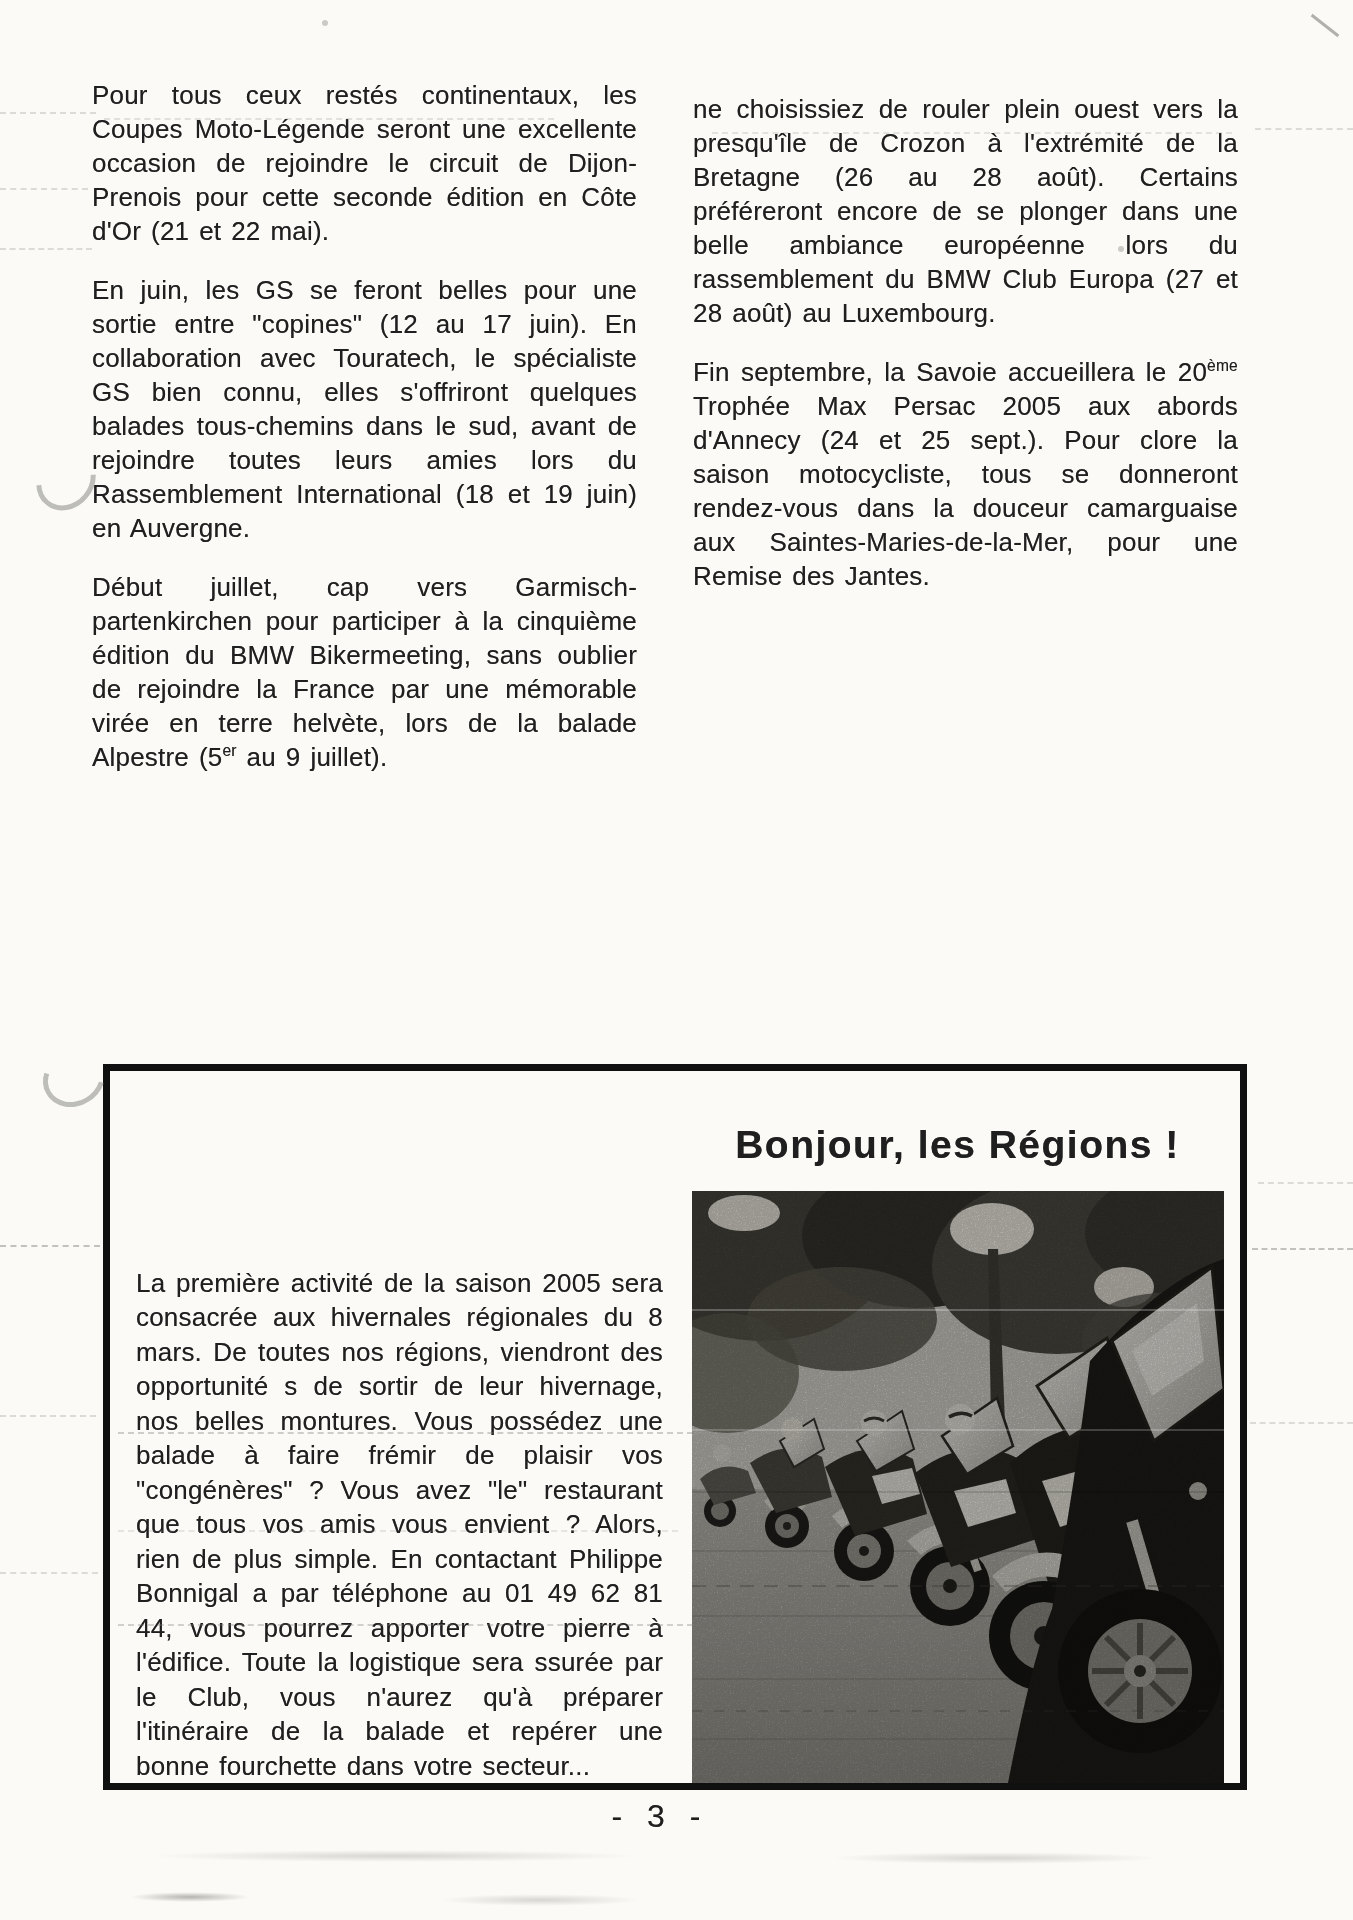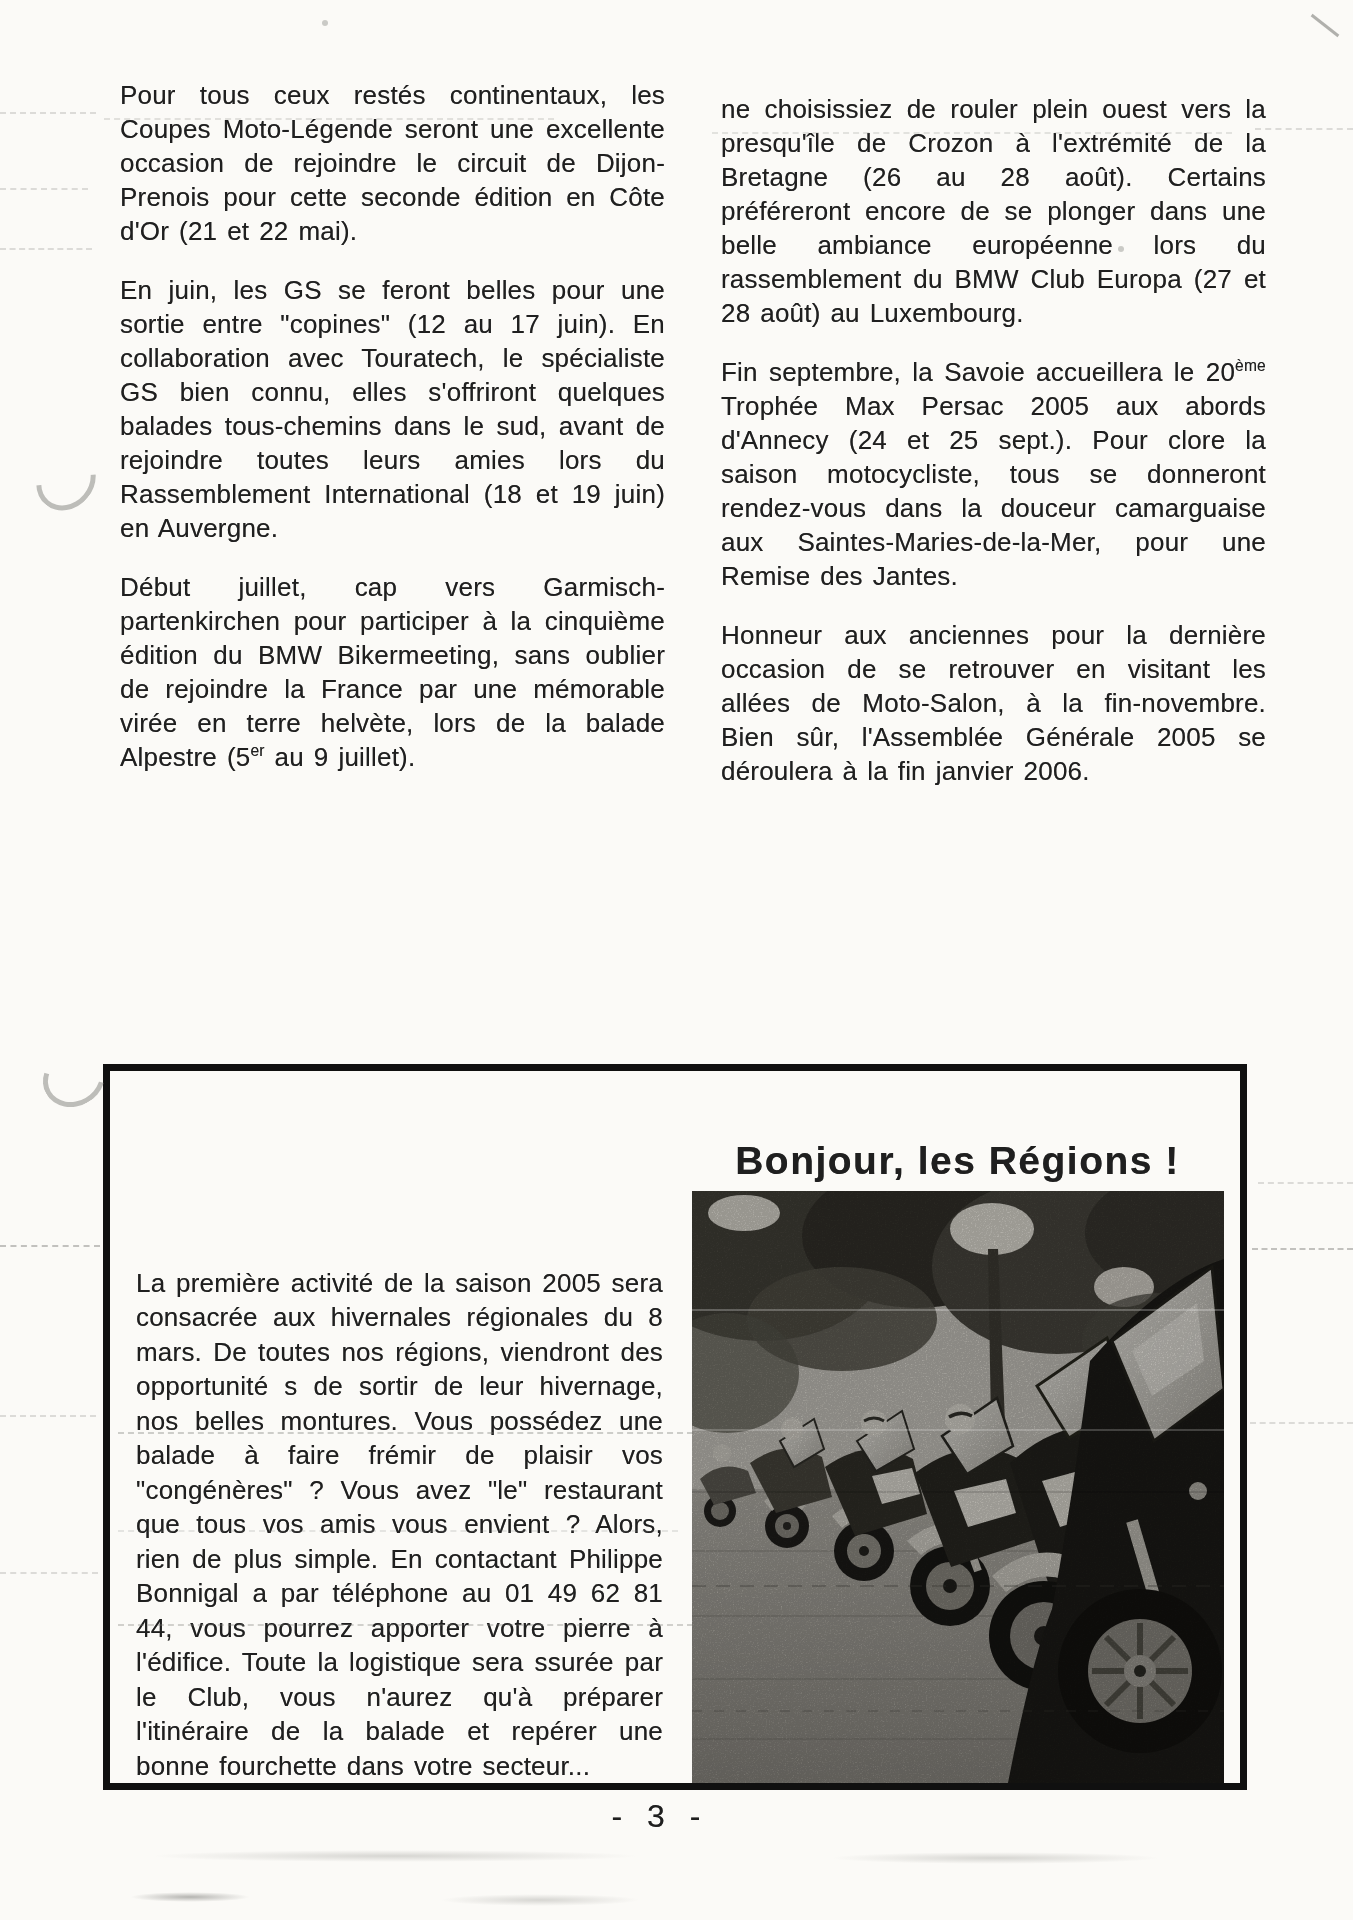--- a/index.html
+++ b/index.html
@@ -10,21 +10,21 @@
   .page{
     position:relative;
     width:1353px;height:1920px;
     background:var(--paper);
     font-family:"Liberation Sans", sans-serif;
     color:var(--ink);
     overflow:hidden;
   }
   
   .columns{
-    position:absolute;left:120px;top:78px;width:1146px;
+    position:absolute;left:92px;top:78px;width:1146px;
     display:flex;gap:56px;
   }
   .col{
     width:547px;
     font-size:26px;line-height:34px;
     text-align:justify;
     letter-spacing:.2px;word-spacing:2.5px;
     text-shadow:0 0 .5px rgba(25,25,25,.55);
   }
   .col.right{padding-top:14px;}
@@ -46,21 +46,21 @@
     text-align:justify;
     letter-spacing:.2px;word-spacing:2.5px;
     text-shadow:0 0 .5px rgba(25,25,25,.55);
   }
   .box-text p{margin:0;}
   .box-right{
     flex:1;display:flex;flex-direction:column;align-items:center;
     padding-top:26px;
   }
   .box-heading{
-    margin:0 0 8px 0;
+    margin:0 0 24px 0;
     font-size:39px;font-weight:bold;letter-spacing:1.5px;
     text-shadow:0 0 .6px rgba(15,15,15,.6);
     white-space:nowrap;
   }
   .photo{width:532px;height:592px;display:block;}
   
   .page-number{
     position:absolute;top:1798px;left:540px;width:240px;
     text-align:center;
     font-size:32px;letter-spacing:8px;
@@ -94,21 +94,20 @@
 
   <div class="columns">
     <div class="col left">
       <p>Pour tous ceux restés continentaux, les Coupes Moto-Légende seront une excellente occasion de rejoindre le circuit de Dijon-Prenois pour cette seconde édition en Côte d'Or (21 et 22 mai).</p>
       <p>En juin, les GS se feront belles pour une sortie entre "copines" (12 au 17 juin). En collaboration avec Touratech, le spécialiste GS bien connu, elles s'offriront quelques balades tous-chemins dans le sud, avant de rejoindre toutes leurs amies lors du Rassemblement International (18 et 19 juin) en Auvergne.</p>
       <p><span>Début juillet, cap vers Garmisch-partenkirchen pour participer à la cinquième édition du BMW Bikermeeting, sans oublier de rejoindre la France par une mémorable virée en terre helvète, lors de la balade Alpestre (5</span><sup>er</sup><span> au 9 juillet).</span></p>
     </div>
     <div class="col right">
       <p>ne choisissiez de rouler plein ouest vers la presqu'île de Crozon à l'extrémité de la Bretagne (26 au 28 août). Certains préféreront encore de se plonger dans une belle ambiance européenne lors du rassemblement du BMW Club Europa (27 et 28 août) au Luxembourg.</p>
       <p><span>Fin septembre, la Savoie accueillera le 20</span><sup>ème</sup><span> Trophée Max Persac 2005 aux abords d'Annecy (24 et 25 sept.). Pour clore la saison motocycliste, tous se donneront rendez-vous dans la douceur camarguaise aux Saintes-Maries-de-la-Mer, pour une Remise des Jantes.</span></p>
-      <p>Honneur aux anciennes pour la dernière occasion de se retrouver en visitant les allées de Moto-Salon, à la fin-novembre. Bien sûr, l'Assemblée Générale 2005 se déroulera à la fin janvier 2006.</p>
     </div>
   </div>
 
   <div class="feature-box">
     <div class="box-text">
       <p>La première activité de la saison 2005 sera consacrée aux hivernales régionales du 8 mars. De toutes nos régions, viendront des opportunité s de sortir de leur hivernage, nos belles montures.  Vous possédez une balade à faire frémir de plaisir vos "congénères" ?  Vous avez "le" restaurant que tous vos amis vous envient ?  Alors, rien de plus simple. En contactant Philippe Bonnigal a par téléphone au 01 49 62 81 44, vous pourrez apporter votre pierre à l'édifice. Toute la logistique sera ssurée par le Club, vous n'aurez qu'à préparer l'itinéraire de la balade et repérer une bonne fourchette dans votre secteur...</p>
     </div>
     <div class="box-right">
       <h2 class="box-heading">Bonjour, les Régions !</h2>
 

